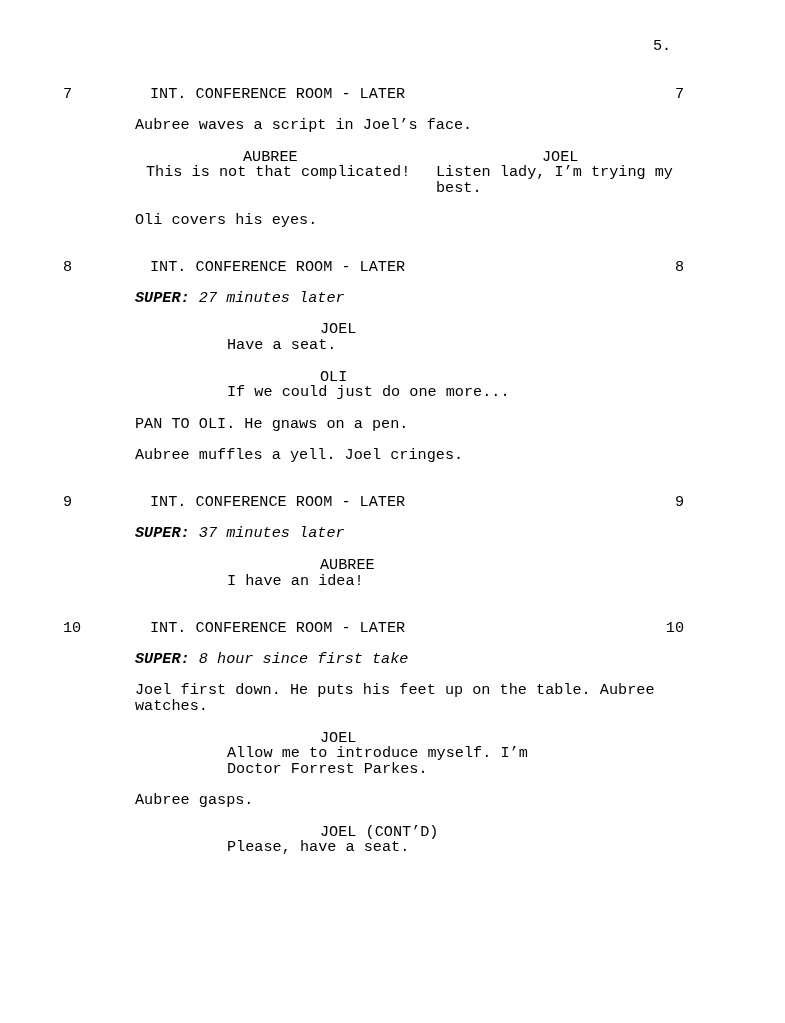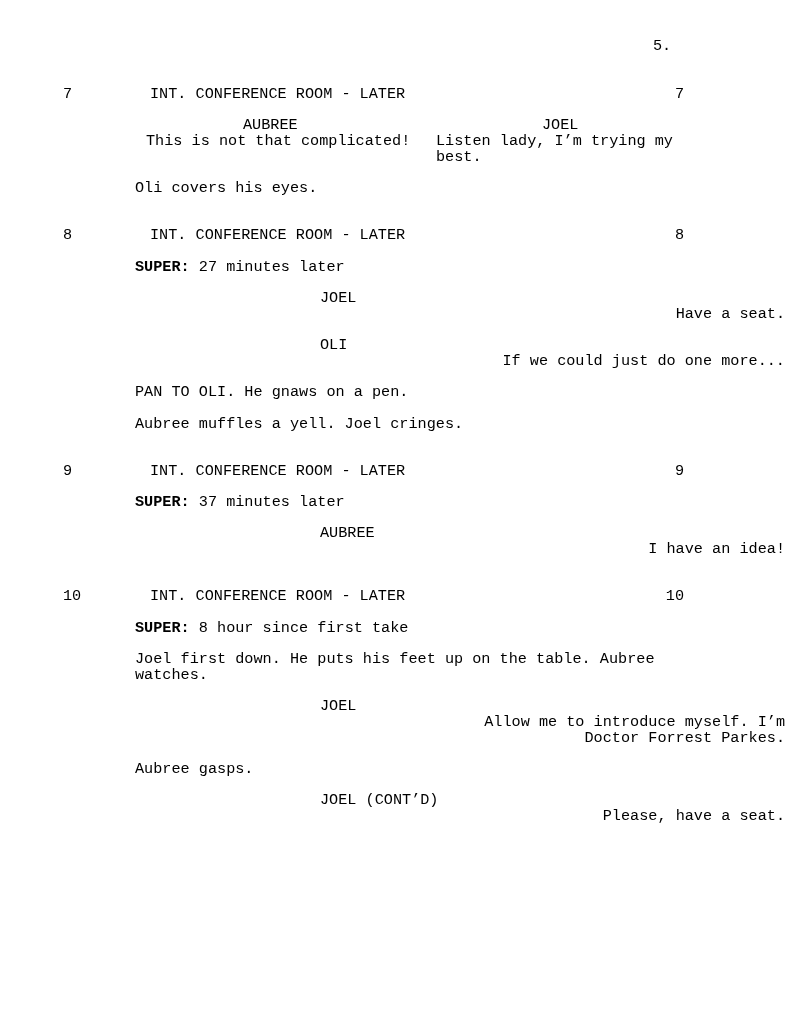--- a/index.html
+++ b/index.html
@@ -57,30 +57,30 @@
     top: 0;
     white-space: pre;
   }
   .action {
     padding-left: 135px;
     white-space: pre;
   }
   .super-line {
     padding-left: 135px;
     white-space: pre;
+    font-style: italic;
   }
   .super-label { font-weight: bold; }
   .dialogue .character {
     padding-left: 320px;
     white-space: pre;
   }
   .dialogue .lines {
     padding-left: 227px;
     white-space: pre;
-    text-align: right;
   }
   .dual {
     position: relative;
     height: 47.1px;
   }
   .dual-col {
     position: absolute;
     top: 0;
   }
   .dual-col.left { left: 135px; }
@@ -98,20 +98,21 @@
   <div class="page-number">5.</div>
 
   <div class="content">
 
     <div class="scene-block">
       <div class="block scene-heading-row">
         <span class="scene-num-left">7</span>
         <span class="scene-heading">INT. CONFERENCE ROOM - LATER</span>
         <span class="scene-num-right">7</span>
       </div>
+      <div class="block action">Aubree waves a script in Joel’s face.</div>
       <div class="block dual">
         <div class="dual-col left">
           <div class="character">AUBREE</div>
           <div class="lines">This is not that complicated!</div>
         </div>
         <div class="dual-col right">
           <div class="character">JOEL</div>
           <div class="lines">Listen lady, I’m trying my
 best.</div>
         </div>

